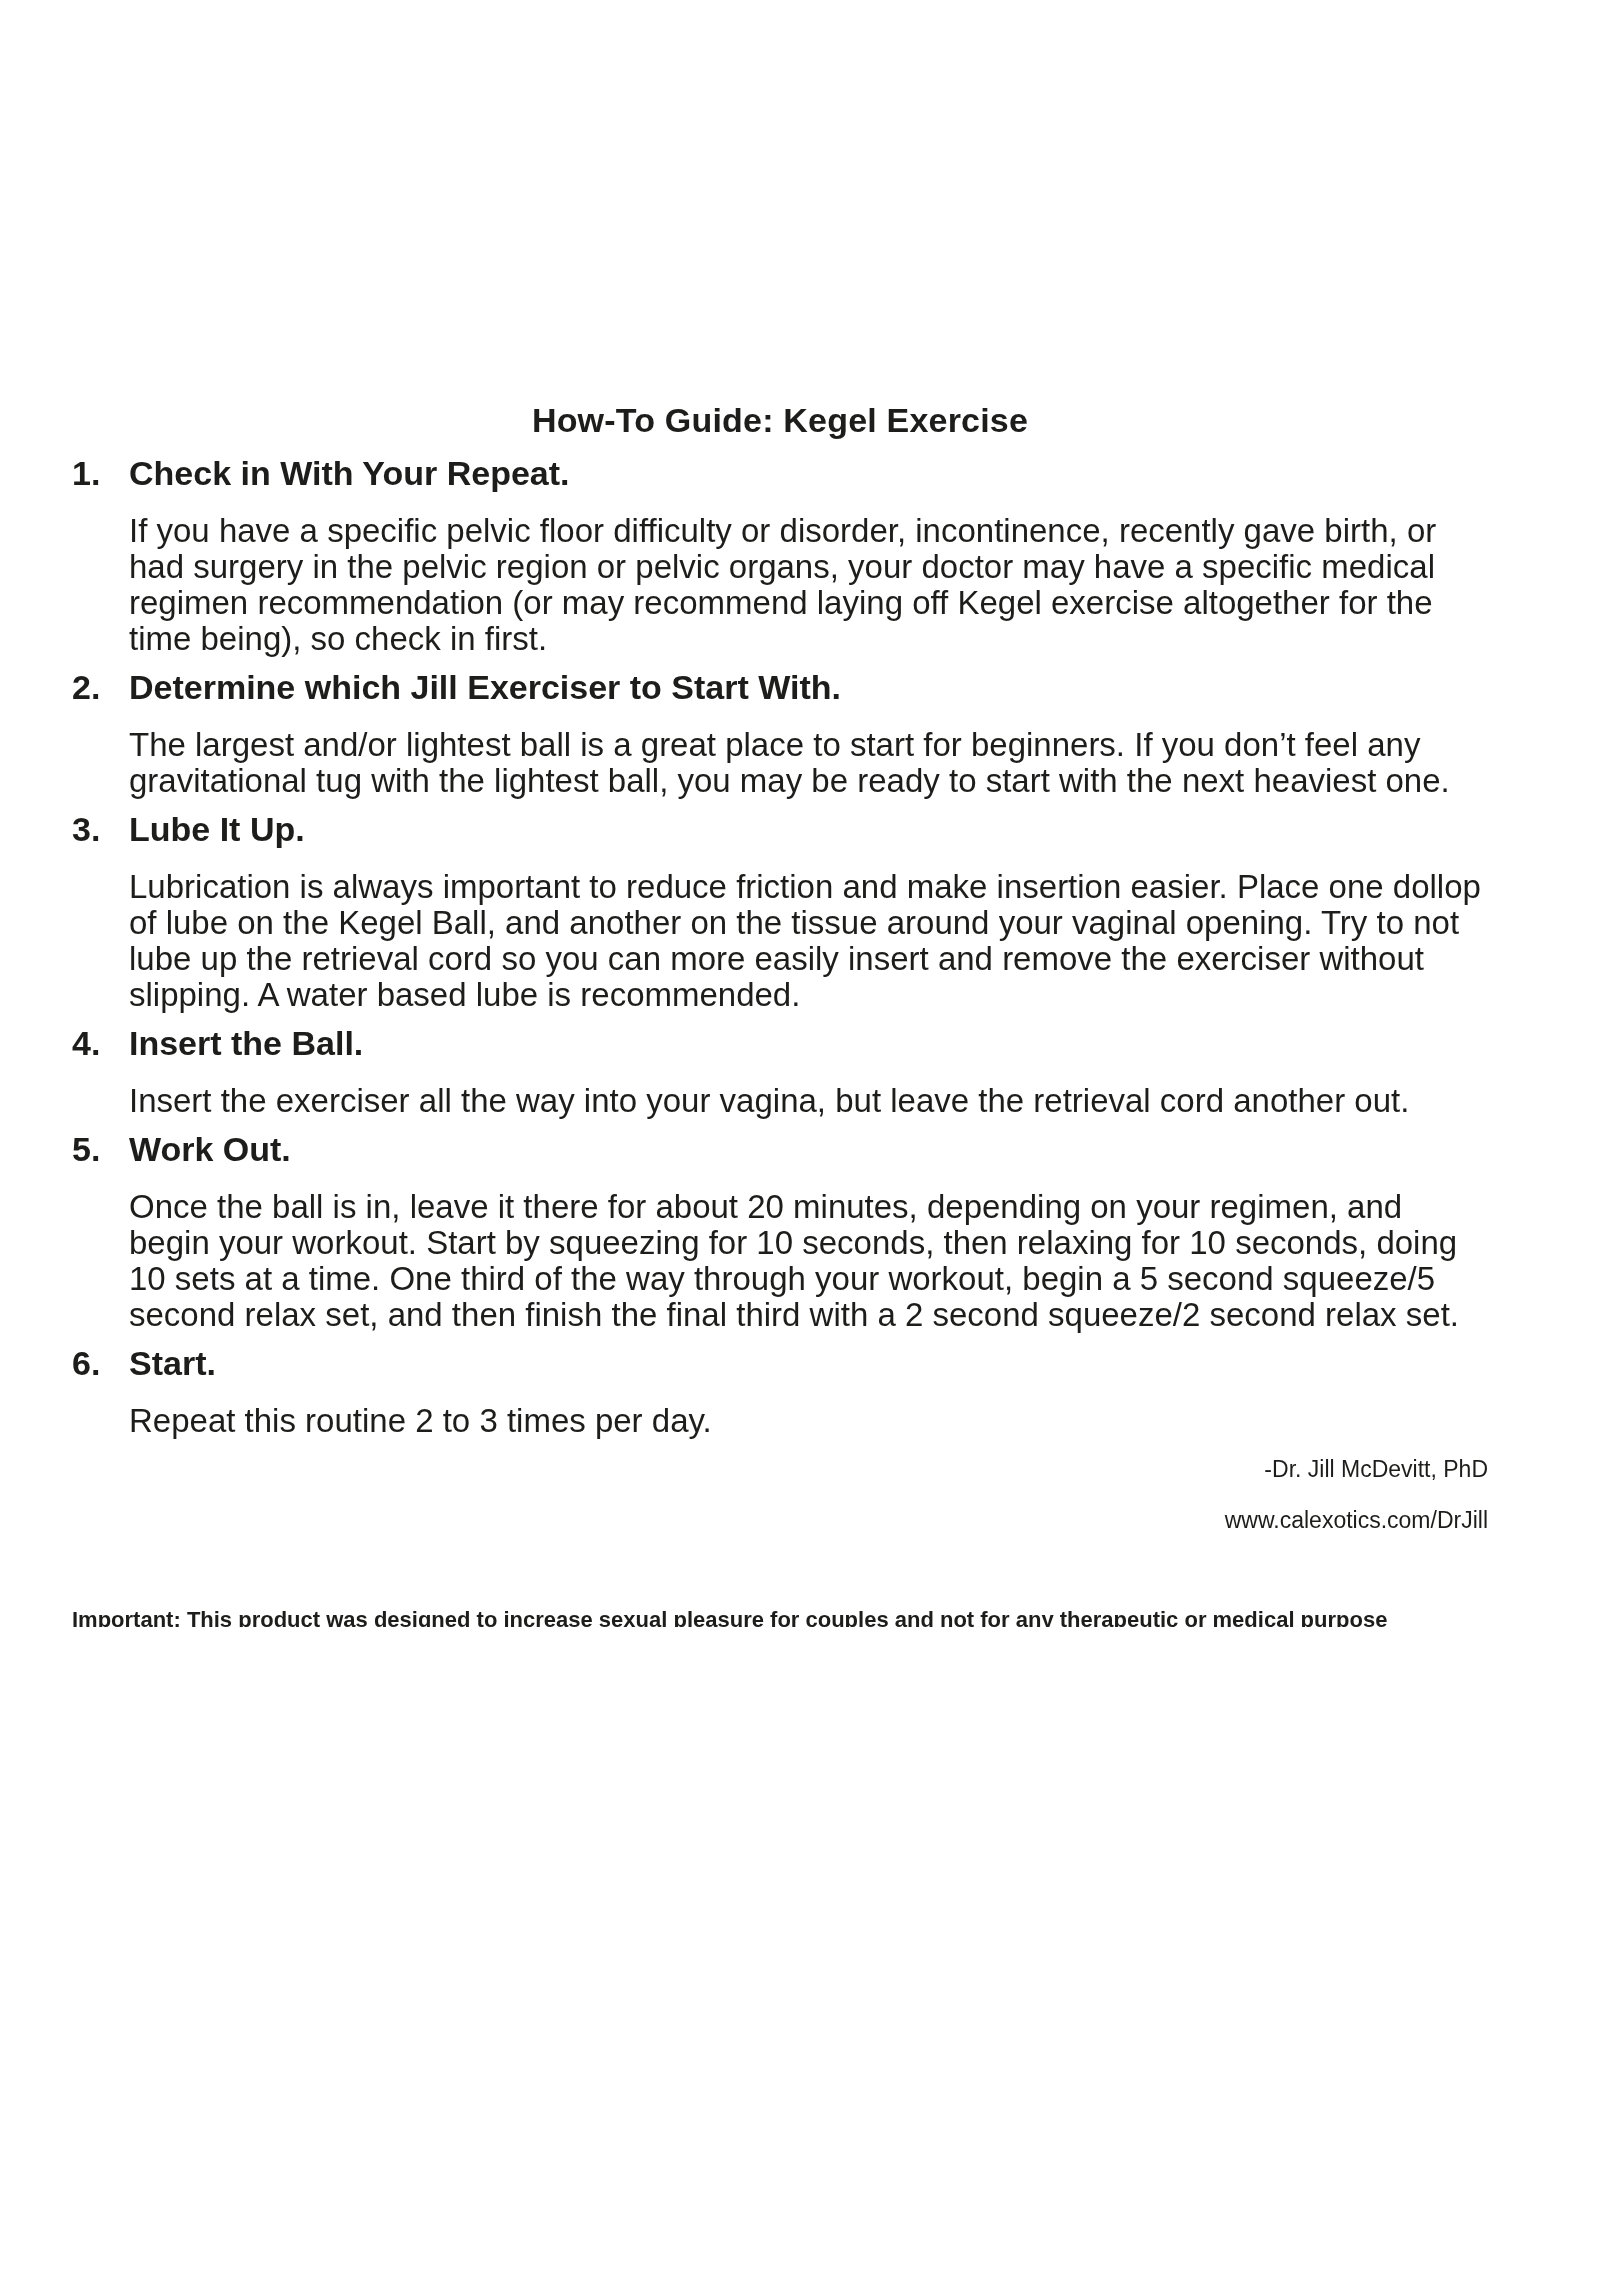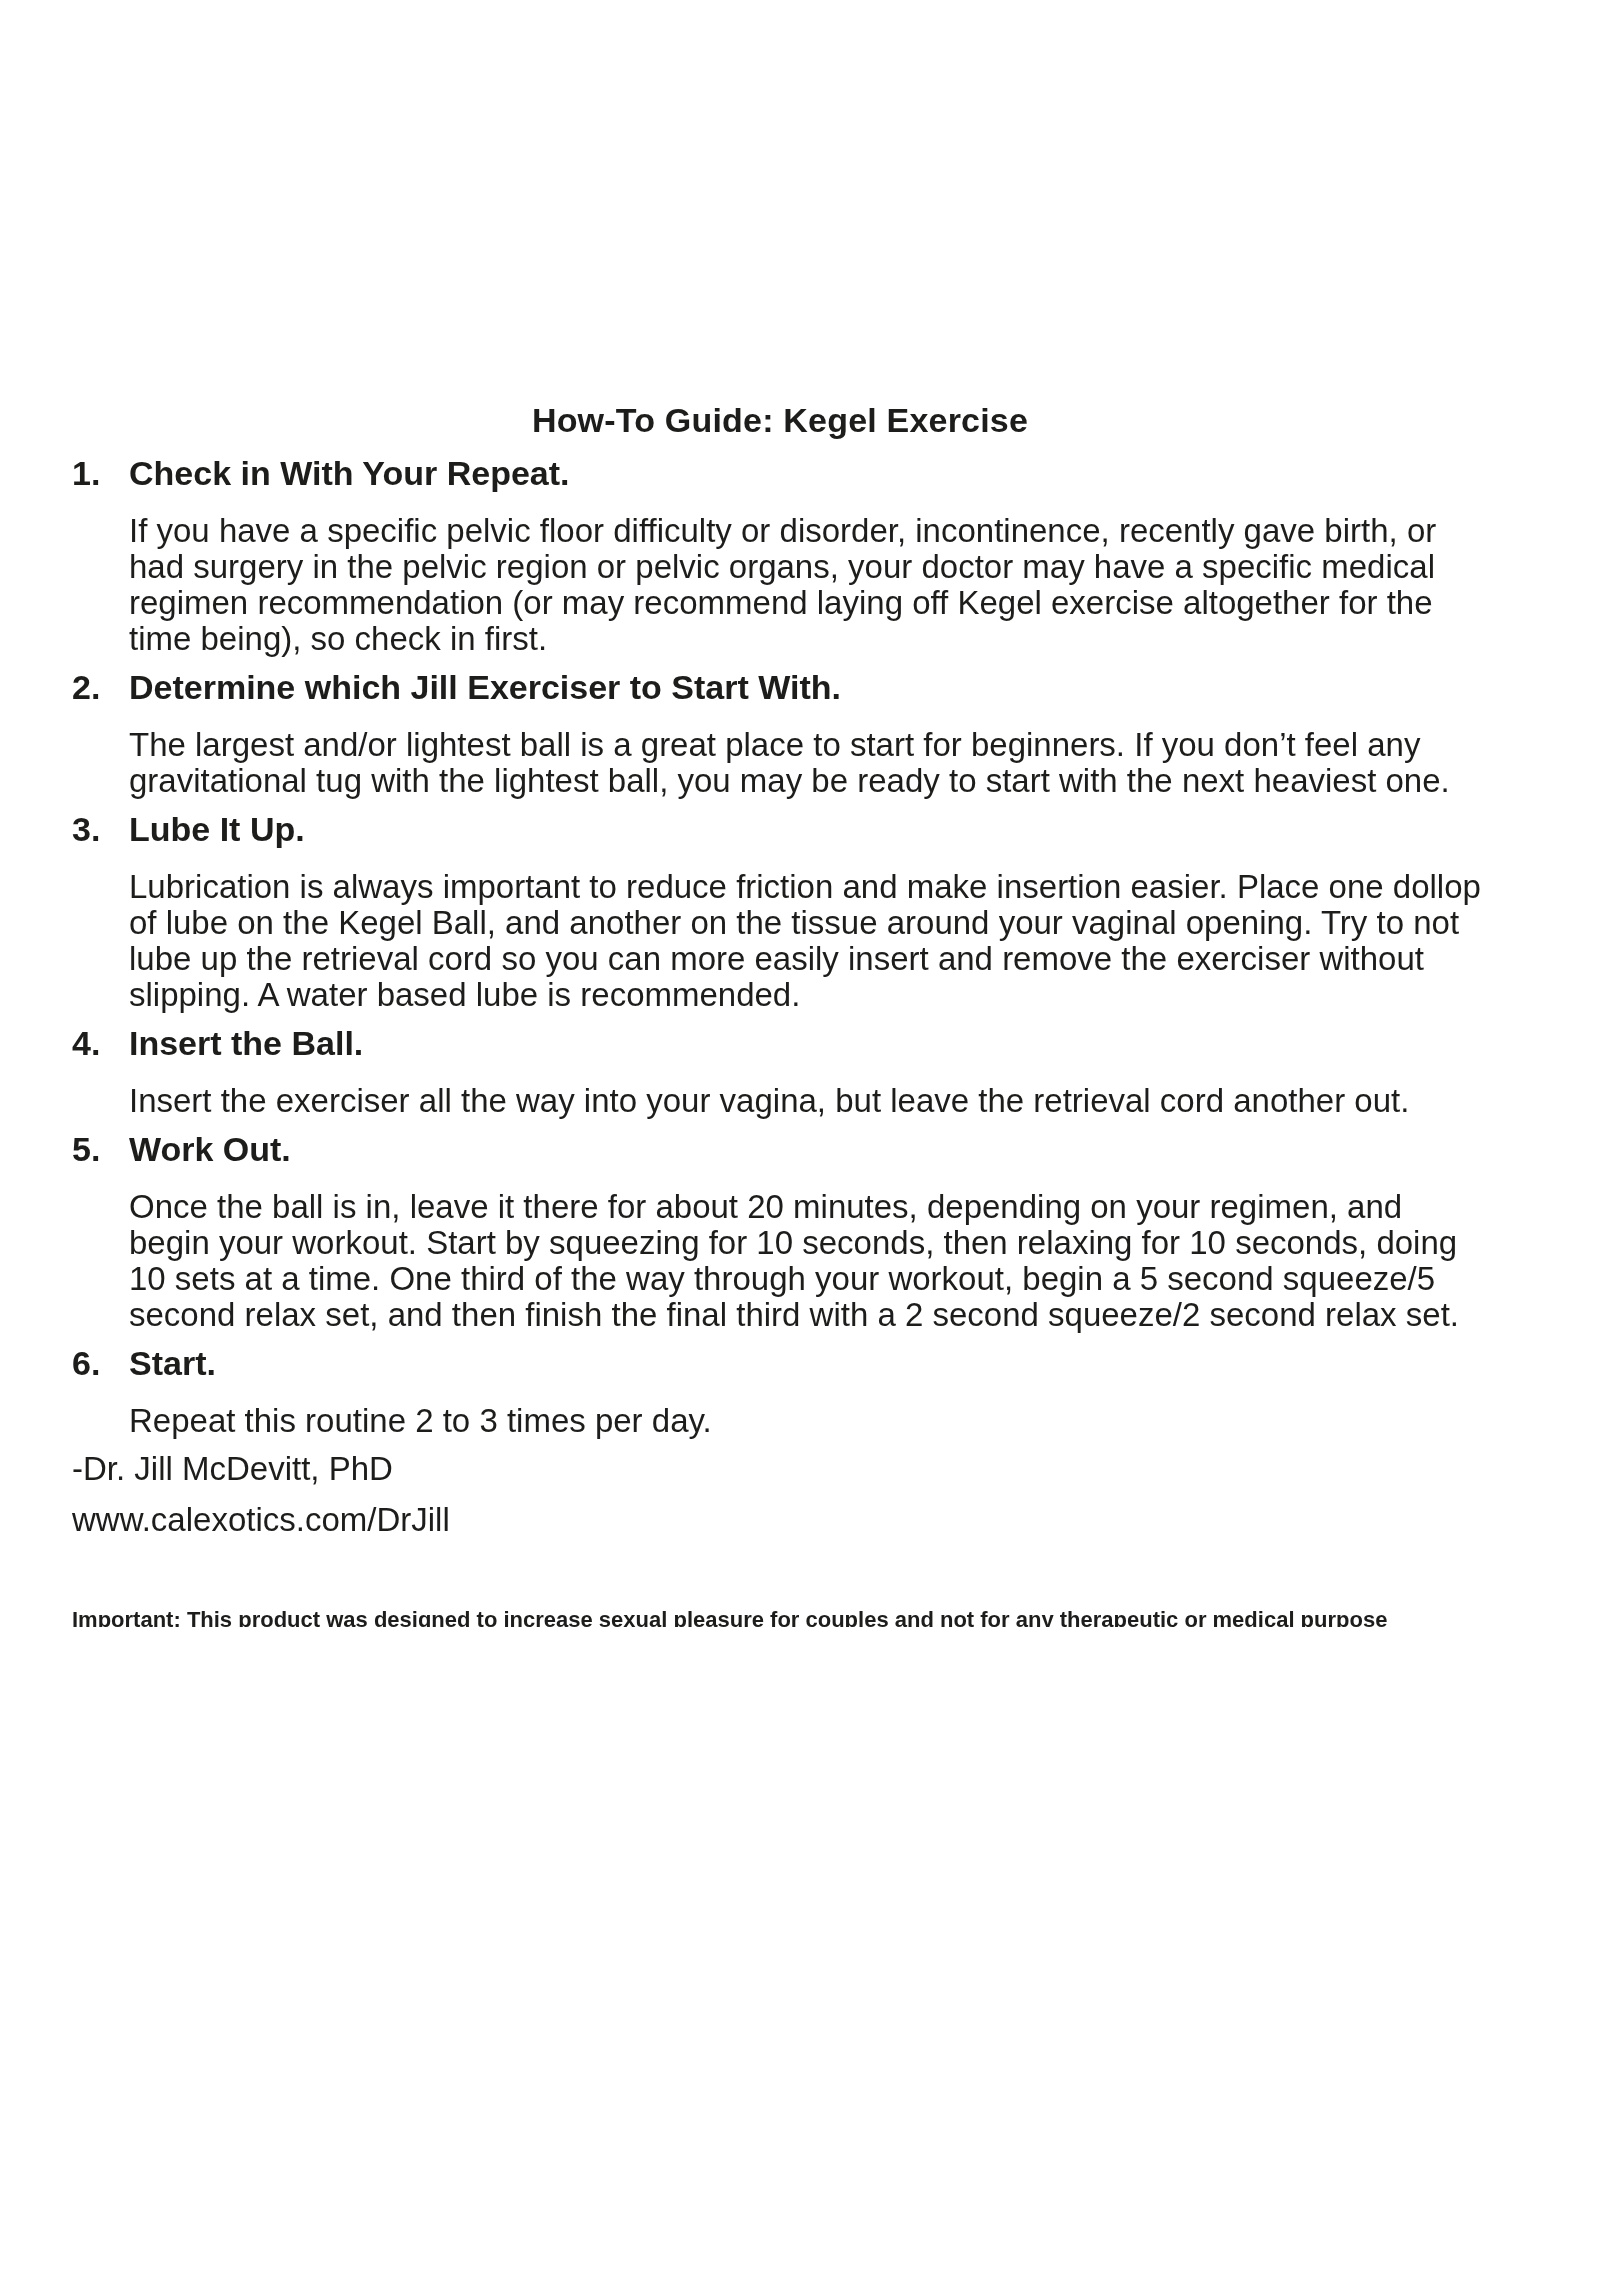--- a/index.html
+++ b/index.html
@@ -49,22 +49,23 @@
   }
   .step-body {
     margin: 18px 0 8px 57px;
     max-width: 1370px;
     font-size: 33px;
     line-height: 36px;
     font-weight: normal;
   }
   .signature, .website {
     margin: 9px 0 0 0;
-    font-size: 33px;
+    font-size: 23px;
     line-height: 42px;
+    text-align: right;
   }
   .important {
     margin: 57px 0 0 0;
     max-width: 1433px;
     font-size: 22px;
     line-height: 43px;
     font-weight: bold;
   }
 </style>
 </head>

